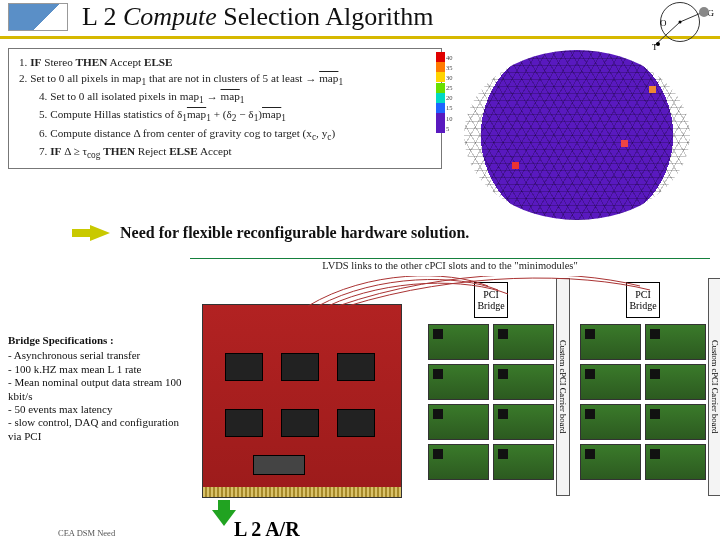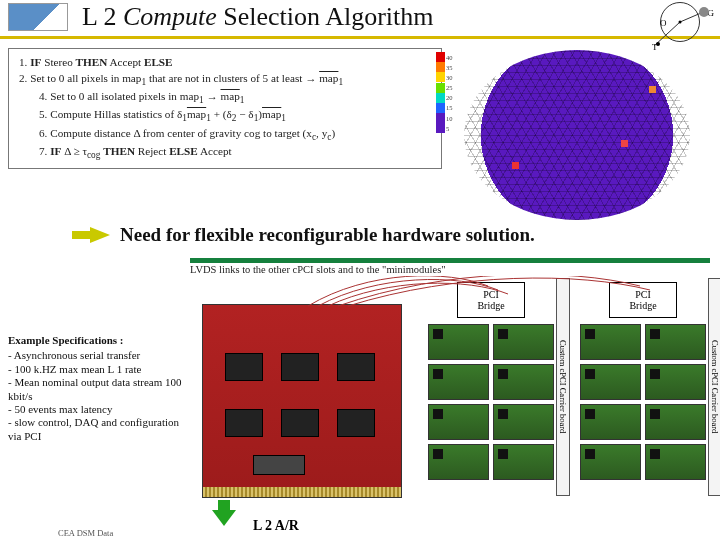--- a/index.html
+++ b/index.html
@@ -21,42 +21,42 @@
   .hex-overlay { position:absolute; inset:0; background:
     repeating-linear-gradient(60deg, rgba(0,0,0,0.22) 0 1px, transparent 1px 8px),
     repeating-linear-gradient(-60deg, rgba(0,0,0,0.22) 0 1px, transparent 1px 8px),
     repeating-linear-gradient(0deg, rgba(0,0,0,0.22) 0 1px, transparent 1px 7px);
     border-radius:50%; }
   .ray-inset { position:absolute; top:2px; right:6px; width:84px; height:54px; }
   .ray-circle { position:absolute; top:0; left:30px; width:40px; height:40px; border:1px solid #333; border-radius:50%; }
   .need-arrow { position:absolute; top:224px; left:72px; display:flex; align-items:center; }
   .arrow-r { width:0; height:0; border-top:8px solid transparent; border-bottom:8px solid transparent; border-left:20px solid #c9c900; margin-right:10px; }
   .arrow-stem { width:20px; height:8px; background:#c9c900; margin-right:-2px;}
-  .need-text { font-size:19px; font-weight:bold; color:#111; }
-  .lvds-row { position:absolute; top:258px; left:190px; right:10px; font-size:10.5px; text-align:left; color:#222; border-top:5px solid #15803d; padding-top:1px;}
+  .need-text { font-size:16px; font-weight:bold; color:#111; }
+  .lvds-row { position:absolute; top:258px; left:190px; right:10px; font-size:10.5px; text-align:center; color:#222; border-top:1px solid #15803d; padding-top:1px;}
   .diagram { position:absolute; top:276px; left:188px; width:530px; height:252px; }
   .data-in { position:absolute; top:6px; left:0; width:78px; font-size:10px; text-align:center; line-height:1.1; color:#222;}
   .bigarrow { position:absolute; top:34px; left:18px; width:56px; height:70px; }
   .bigarrow .shaft { width:38px; height:40px; background:#f5e384; margin:0 auto; border:1px solid #d6b800;}
   .bigarrow .head { width:0;height:0;border-left:28px solid transparent;border-right:28px solid transparent;border-top:26px solid #f5e384; margin:0 auto;}
   .board { position:absolute; top:28px; left:14px; width:200px; height:194px; background:linear-gradient(#b22222,#9c1b1b); border:1px solid #333; overflow:hidden;}
   .board .chip { position:absolute; width:38px; height:28px; background:#222; border:1px solid #000;}
   .board .conn { position:absolute; bottom:0; left:0; right:0; height:10px; background:repeating-linear-gradient(90deg,#d9c26a 0 2px,#a68a2a 2px 4px);}
   .pcicol { position:absolute; top:0; width:138px; height:224px;}
   .pcicol.a { left:234px; }
   .pcicol.b { left:386px; }
-  .bridge { width:68px; height:36px; border:1px solid #000; margin:6px auto 0; font-size:10px; display:flex; flex-direction:column; align-items:center; justify-content:center; background:#fff;}
+  .bridge { width:34px; height:36px; border:1px solid #000; margin:6px auto 0; font-size:10px; display:flex; flex-direction:column; align-items:center; justify-content:center; background:#fff;}
   .modgrid { margin-top:6px; display:grid; grid-template-columns:1fr 1fr; gap:4px; padding:0 6px;}
   .mod { height:36px; border:1px solid #333; background:linear-gradient(#3a7a2a,#2c5a20); position:relative;}
   .mod::after{content:"";position:absolute;left:4px;top:4px;width:10px;height:10px;background:#111;}
   .carrier-label { position:absolute; right:-10px; top:2px; width:14px; height:218px; border:1px solid #555; font-size:8.5px; writing-mode:vertical-rl; text-align:center; background:#f4f4f4; display:flex; align-items:center; justify-content:center;}
   .l2ar-arrow { position:absolute; top:500px; left:212px; display:flex; flex-direction:column; align-items:center;}
   .l2ar-arrow .h { width:0;height:0;border-left:12px solid transparent;border-right:12px solid transparent;border-top:16px solid #21a321;}
   .l2ar-arrow .s { width:12px;height:10px;background:#21a321;}
-  .l2ar-label { position:absolute; top:518px; left:253px; font-size:14px; font-weight:bold;}
+  .l2ar-label { position:absolute; top:518px; left:234px; font-size:20px; font-weight:bold;}
   .specs { position:absolute; top:334px; left:8px; width:176px; font-size:11px; line-height:1.22; color:#111;}
   .specs .hd { font-weight:bold; margin-bottom:2px;}
   .footer { position:absolute; bottom:2px; left:58px; font-size:8.5px; color:#555;}
 </style>
 </head>
 <body>
 
 <div class="header">
   <div class="logo"></div>
   <div class="title">
@@ -199,23 +199,23 @@
   </svg>
 </div>
 
 <div class="l2ar-arrow">
     <div class="s"></div>
     <div class="h"></div>
   </div>
 <div class="l2ar-label">L 2 A/R</div>
 
 <div class="specs">
-  <div class="hd">Example Specifications :</div>
+  <div class="hd">Bridge Specifications :</div>
   <div id="speclist">
       <div> - Asynchronous serial transfer</div>
       <div>- 100 k.HZ max mean L 1 rate</div>
       <div>- Mean nominal output data stream 100 kbit/s</div>
       <div>- 50 events max latency</div>
       <div>- slow control, DAQ and configuration via PCI</div>
     </div>
 </div>
 
-<div class="footer">CEA DSM Data</div>
+<div class="footer">CEA DSM Need</div>
 
 </body></html>

